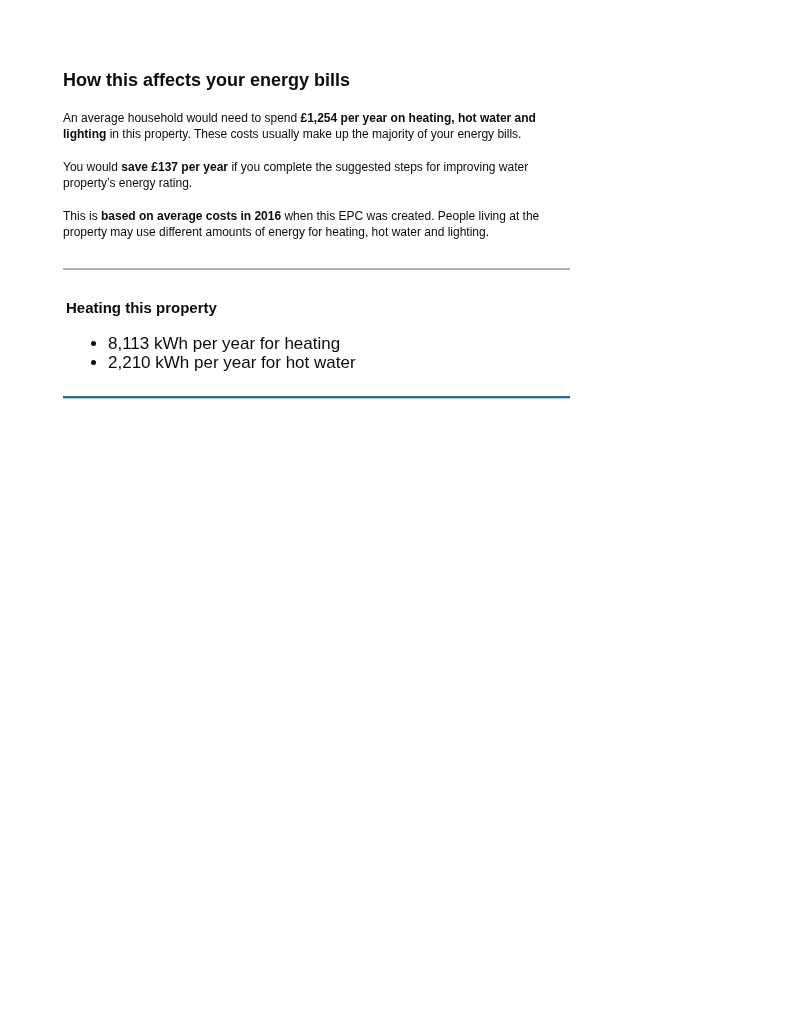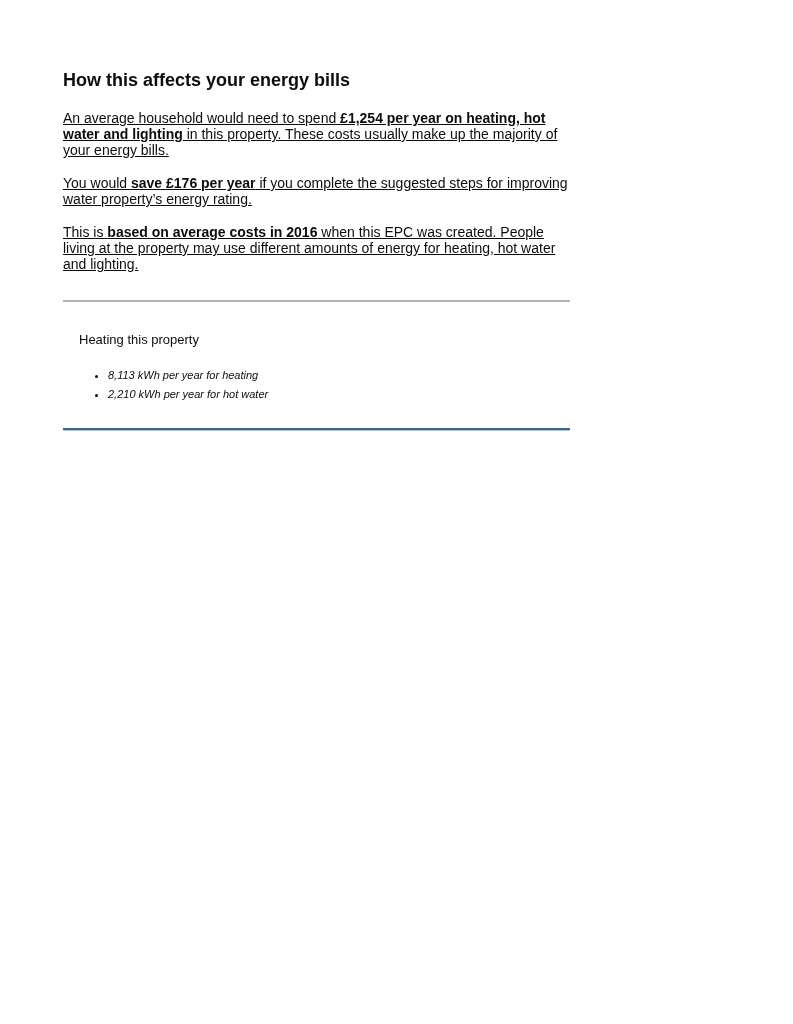--- a/index.html
+++ b/index.html
@@ -20,65 +20,63 @@
     box-sizing: border-box;
     width: 632px;
   }
   h2.section-title {
     font-size: 18px;
     line-height: 21px;
     font-weight: bold;
     margin: 0 0 19px 0;
   }
   h3.sub-title {
-    font-size: 13px;
+    font-size: 15px;
     line-height: 18px;
-    font-weight: normal;
-    margin: 0 0 15px 16px;
+    font-weight: bold;
+    margin: 0 0 15px 3px;
   }
   p.body-text {
-    font-size: 14px;
+    font-size: 12px;
     line-height: 16px;
     margin: 0 0 17px 0;
-    text-decoration: underline;
   }
   p.body-text b { font-weight: bold; }
   .rule-gray {
     border: none;
     height: 2px;
     background: #b1b4b6;
     margin: 28px 0 29px 0;
   }
   .rule-blue {
     border: none;
     height: 3px;
     background: linear-gradient(to bottom, #39678c 0%, #39678c 55%, #a9c8dc 55%, #a9c8dc 100%);
     margin: 24px 0 0 0;
   }
   ul.energy-list {
     margin: 17px 0 0 0;
     padding-left: 45px;
-    font-size: 11px;
-    font-style: italic;
+    font-size: 17px;
   }
   ul.energy-list li {
     line-height: 19px;
     margin: 0;
   }
 </style>
 </head>
 <body>
 
 <div class="page">
 
   <h2 class="section-title">How this affects your energy bills</h2>
 
   <p class="body-text"><span>An average household would need to spend </span><b>£1,254 per year on heating, hot water and lighting</b><span> in this property. These costs usually make up the majority of your energy bills.</span></p>
 
-  <p class="body-text"><span>You would </span><b>save £176 per year</b><span> if you complete the suggested steps for improving water property’s energy rating.</span></p>
+  <p class="body-text"><span>You would </span><b>save £137 per year</b><span> if you complete the suggested steps for improving water property’s energy rating.</span></p>
 
   <p class="body-text"><span>This is </span><b>based on average costs in 2016</b><span> when this EPC was created. People living at the property may use different amounts of energy for heating, hot water and lighting.</span></p>
 
   <hr class="rule-gray">
 
   <h3 class="sub-title">Heating this property</h3>
 
 
   <ul class="energy-list">
     <li>8,113 kWh per year for heating</li>

